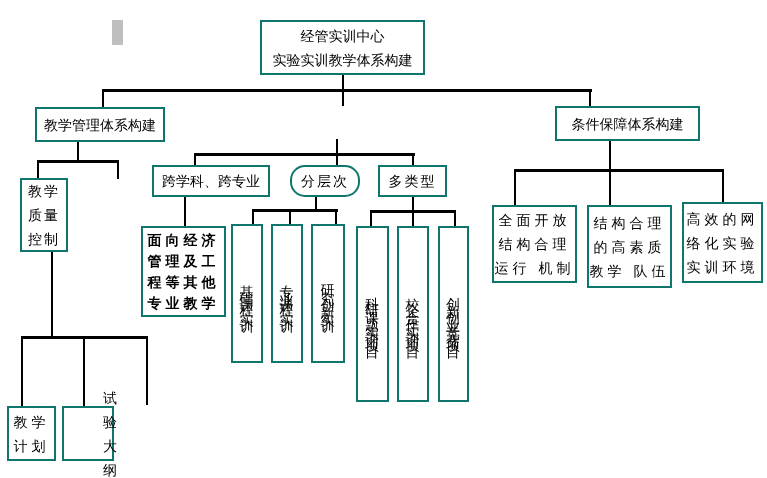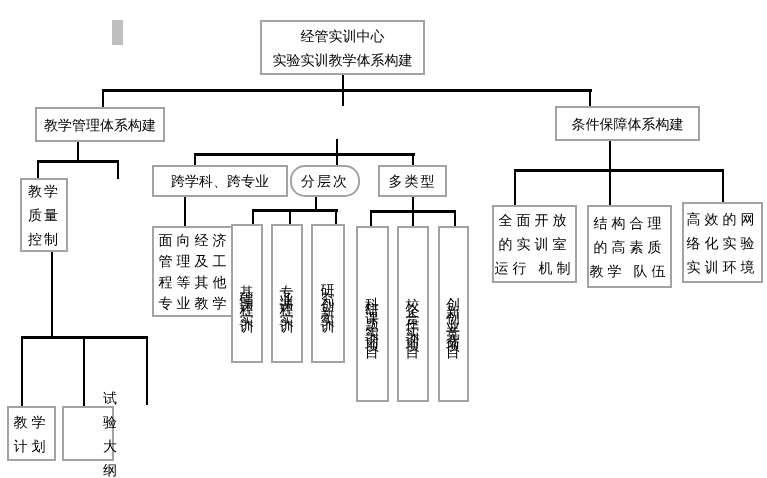--- a/index.html
+++ b/index.html
@@ -1,21 +1,21 @@
 <!DOCTYPE html>
 <html><head>
 <meta charset="utf-8">
 <style>
   html,body{margin:0;padding:0;background:#ffffff;}
   #canvas{
     position:relative;width:767px;height:478px;background:#ffffff;
     font-family:"Liberation Sans",sans-serif;color:#000;overflow:hidden;
   }
   .box{
-    position:absolute;box-sizing:border-box;border:2px solid #a3a3a3;background:#fff;
+    position:absolute;box-sizing:border-box;border:2px solid #0f766e;background:#fff;
     display:flex;align-items:center;justify-content:center;text-align:center;
     font-size:14px;line-height:24px;
   }
   .ml{white-space:pre-line;}
   .sp2{letter-spacing:2px;}
   .sp4{letter-spacing:4px;}
   .vtxt{
     writing-mode:vertical-rl;text-orientation:upright;
     letter-spacing:7px;font-size:14px;line-height:1;
   }
@@ -72,27 +72,27 @@
   <div class="box" style="left:35px;top:107px;width:130px;height:35px;">教学管理体系构建</div>
 
 
   <div class="box" style="left:515px;top:106px;width:145px;height:35px;margin-left:40px;">条件保障体系构建</div>
 
   <div class="box ml sp2" style="left:20px;top:178px;width:48px;height:74px;">教学
 质量
 控制</div>
 
 
-  <div class="box" style="left:152px;top:165px;width:136px;height:32px;">跨学科、跨专业</div>
+  <div class="box" style="left:152px;top:165px;width:118px;height:32px;">跨学科、跨专业</div>
 
   <div class="box sp2" style="left:290px;top:165px;width:70px;height:32px;border-radius:15px;">分层次</div>
 
   <div class="box sp2" style="left:378px;top:165px;width:69px;height:32px;">多类型</div>
 
-  <div class="box ml sp4" style="left:152px;top:226px;width:85px;height:91px;line-height:21px;">面向经济
+  <div class="box ml sp4" style="left:141px;top:226px;width:85px;height:91px;line-height:21px;font-weight:bold;">面向经济
 管理及工
 程等其他
 专业教学</div>
 
   <div class="box" style="left:231px;top:224px;width:32px;height:139px;">
     <span class="vtxt">基础课程实训</span>
   </div>
   <div class="box" style="left:271px;top:224px;width:32px;height:139px;">
     <span class="vtxt">专业课程实训</span>
   </div>
@@ -104,21 +104,21 @@
     <span class="vtxt">科研课题实训项目</span>
   </div>
   <div class="box" style="left:397px;top:226px;width:32px;height:176px;">
     <span class="vtxt">校企合作实训项目</span>
   </div>
   <div class="box" style="left:438px;top:226px;width:31px;height:176px;">
     <span class="vtxt">创新创业竞赛项目</span>
   </div>
 
   <div class="box ml sp4" style="left:492px;top:205px;width:85px;height:78px;">全面开放
-的实训室
+结构合理
 运行 机制</div>
 
   <div class="box ml sp4" style="left:682px;top:202px;width:81px;height:81px;">高效的网
 络化实验
 实训环境</div>
 
   <div class="box ml sp4" style="left:587px;top:205px;width:85px;height:83px;">结构合理
 的高素质
 教学 队伍</div>
 

